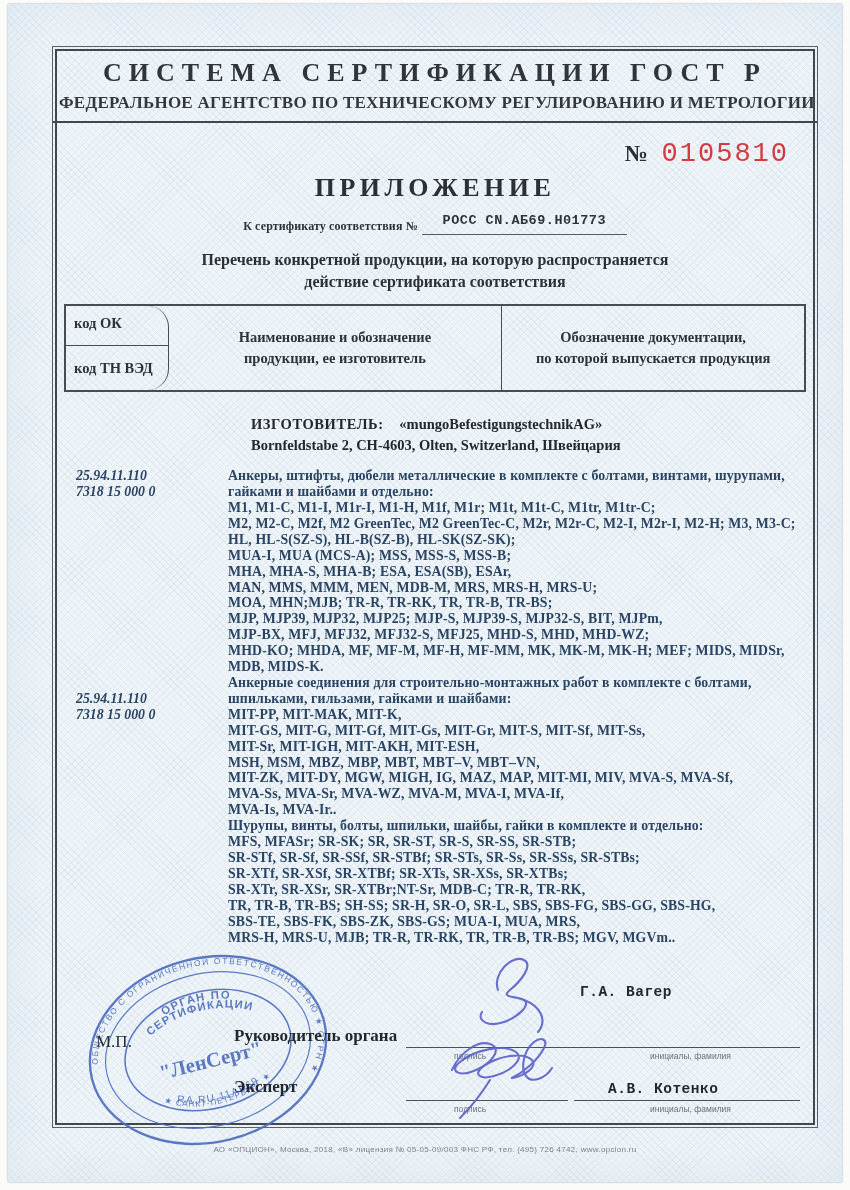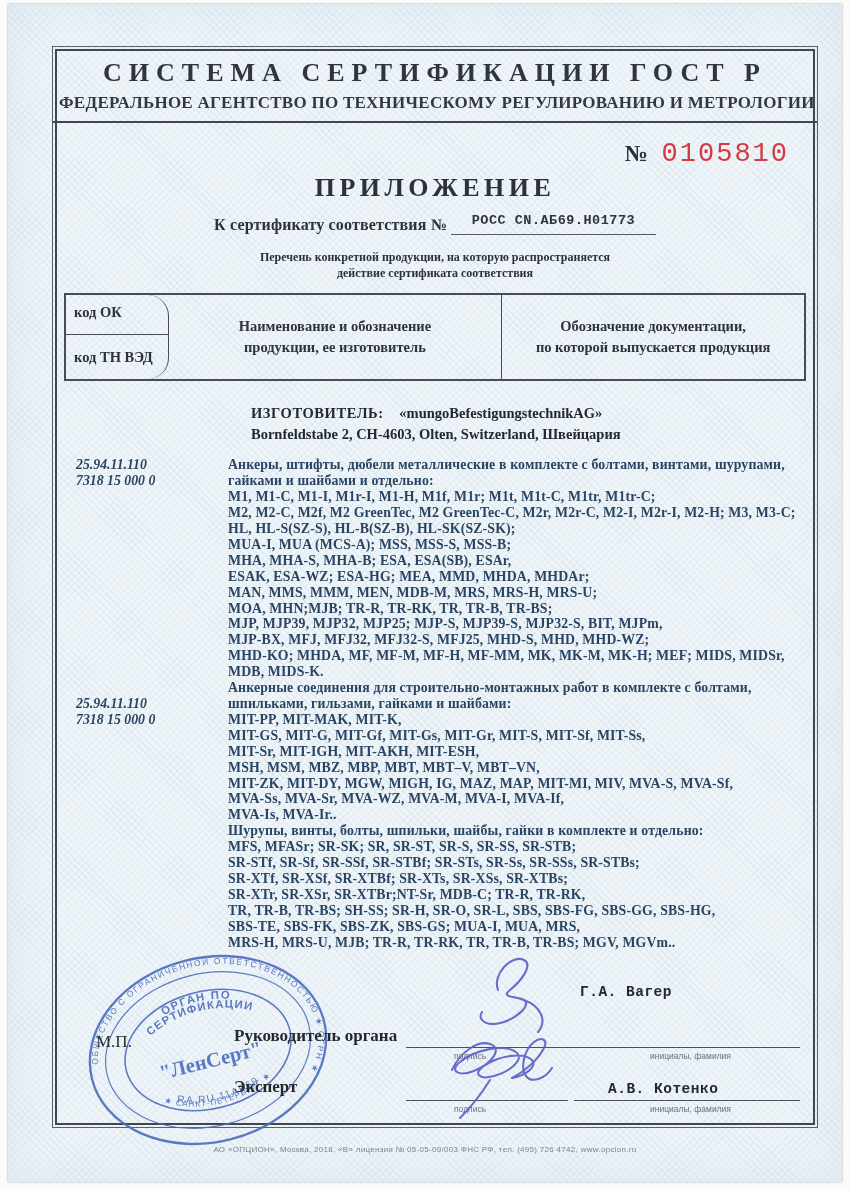--- a/index.html
+++ b/index.html
@@ -37,27 +37,27 @@
   
   .number-row{margin-top:16px;padding-right:28px;text-align:right;}
   .number-label{font-size:23px;color:#2c3138;font-weight:bold;margin-right:14px;}
   .number-value{
     font-family:"Liberation Mono", monospace;font-size:27px;letter-spacing:2px;color:#d23b41;
   }
   .doc-title{
     margin-top:4px;text-align:center;font-size:26px;font-weight:bold;letter-spacing:.17em;color:#2c3138;
   }
   .cert-row{margin-top:13px;text-align:center;color:#2d3238;}
-  .cert-label{font-size:16px;font-weight:bold;letter-spacing:.01em;}
+  .cert-label{font-size:12px;font-weight:bold;letter-spacing:.01em;}
   .cert-value{display:inline-block;border-bottom:1px solid #565b61;min-width:205px;margin-left:4px;}
   .cert-value>span{
     display:inline-block;transform:translateY(-6px);
     font-family:"Liberation Mono", monospace;font-size:13.5px;font-weight:bold;color:#2e333b;letter-spacing:.5px;
   }
-  .subtitle{margin-top:14px;text-align:center;font-size:12px;font-weight:bold;color:#2c3138;line-height:1.35;}
+  .subtitle{margin-top:14px;text-align:center;font-size:16px;font-weight:bold;color:#2c3138;line-height:1.35;}
   
   .head-table{
     margin:12px 11px 0 11px;border:2px solid #484d54;display:flex;height:84px;background:transparent;
   }
   .col1{width:13.8%;border-right:1px solid #484d54;display:flex;flex-direction:column;border-radius:21px;}
   .col1 .cell-top{flex:1;border-bottom:1px solid #484d54;padding:7px 0 0 8px;}
   .col1 .cell-bottom{flex:1;padding:12px 0 0 8px;}
   .col2{width:45.2%;border-right:1px solid #484d54;display:flex;align-items:center;justify-content:center;text-align:center;}
   .col3{width:41%;display:flex;align-items:center;justify-content:center;text-align:center;}
   .th-text{font-size:14.5px;font-weight:bold;color:#2e333a;line-height:1.45;}
@@ -150,21 +150,20 @@
           <div>7318 15 000 0</div>
         </div>
         <div class="lines">
           <div class="pline">Анкеры,  штифты,  дюбели металлические в комплекте с болтами, винтами, шурупами,</div>
           <div class="pline">гайками и шайбами и отдельно:</div>
           <div class="pline">М1, М1-С, М1-I, М1r-I, М1-Н, М1f, М1r; М1t, М1t-С, М1tr, М1tr-С;</div>
           <div class="pline">М2, М2-С, М2f, М2 GreenTec, М2 GreenTec-С, М2r, М2r-С, М2-I, М2r-I, М2-Н; М3, М3-С;</div>
           <div class="pline">HL, HL-S(SZ-S), HL-B(SZ-B), HL-SK(SZ-SK);</div>
           <div class="pline">MUA-I, MUA (MCS-A); MSS, MSS-S, MSS-B;</div>
           <div class="pline">MHA, MHA-S, MHA-B;  ESA, ESA(SB), ESAr,</div>
-          <div class="pline">ESAK, ESA-WZ; ESA-HG; MEA, MMD, MHDA, MHDAr;</div>
           <div class="pline">MAN, MMS, MMM, MEN, MDB-M, MRS, MRS-H, MRS-U;</div>
           <div class="pline">MOA, MHN;MJB; TR-R, TR-RK, TR, TR-B, TR-BS;</div>
           <div class="pline">MJP, MJP39, MJP32, MJP25;  MJP-S, MJP39-S, MJP32-S, BIT, MJPm,</div>
           <div class="pline"> MJP-BX, MFJ, MFJ32, MFJ32-S, MFJ25, MHD-S, MHD, MHD-WZ;</div>
           <div class="pline">MHD-KO; MHDA,  MF, MF-M, MF-H, MF-MM, MK, MK-M, MK-H; MEF; MIDS, MIDSr,</div>
           <div class="pline">MDB, MIDS-K.</div>
         </div>
       </div>
 
       <div class="section offset-1">

